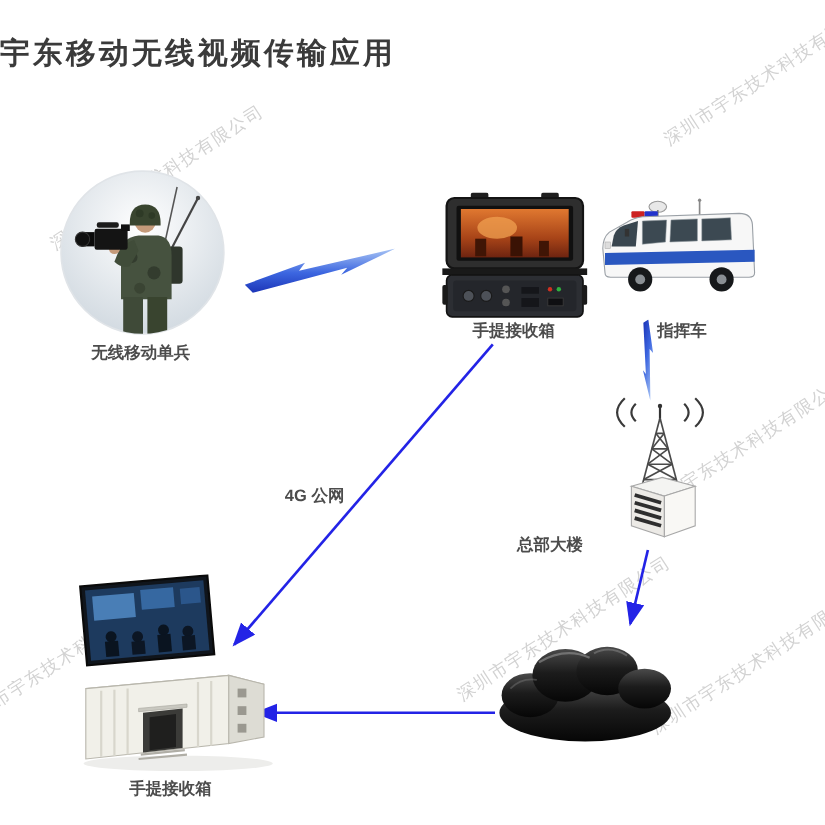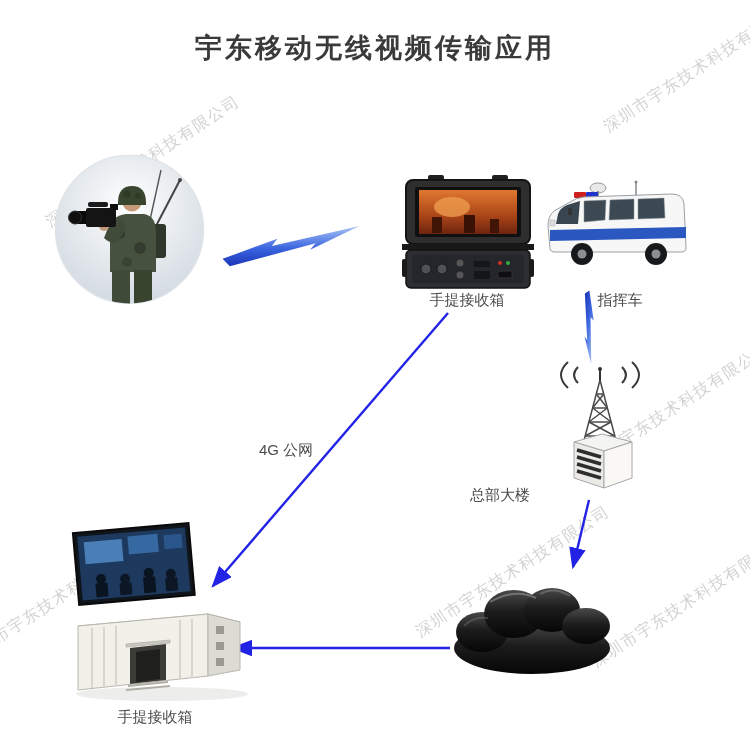--- a/index.html
+++ b/index.html
@@ -1,24 +1,24 @@
 <!DOCTYPE html>
 <html><head>
 <meta charset="utf-8">
 <style>
   html,body{margin:0;padding:0;background:#fff;}
   .canvas{position:relative;width:750px;height:750px;background:#ffffff;overflow:hidden;
           font-family:"Liberation Sans","DejaVu Sans",sans-serif;}
-  .title{position:absolute;top:30px;left:0;width:750px;text-align:center;
+  .title{position:absolute;top:30px;left:0;width:750px;text-align:left;
          font-size:27px;font-weight:bold;letter-spacing:3px;color:#3a3a3a;z-index:4;}
   .watermark{position:absolute;color:#d2d2d2;font-size:16px;letter-spacing:1.5px;
              white-space:nowrap;transform:rotate(-33deg);transform-origin:left top;
              z-index:0;user-select:none;}
   .node{position:absolute;z-index:2;}
-  .lbl{position:absolute;font-size:15px;color:#4c4c4c;text-align:center;z-index:5;}
+  .lbl{position:absolute;font-size:15px;color:#4c4c4c;text-align:center;z-index:5;font-weight:bold;}
   .arrows{position:absolute;left:0;top:0;z-index:1;pointer-events:none;}
   .bolt{position:absolute;z-index:3;}
   .bolt-v{transform:rotate(102deg);}
 </style>
 </head>
 <body>
 
 <div class="canvas">
 
   <span class="watermark" style="left:600px;top:120px">深圳市宇东技术科技有限公司</span>
@@ -71,20 +71,21 @@
         <path d="M70,66 Q60,70 56,76 L52,86 Q58,92 66,90 L74,76 Z" fill="#404c39"></path>
         <circle cx="52" cy="74" r="5" fill="#c49a7a"></circle>
         <rect x="36" y="50" width="20" height="5" rx="2" fill="#1b1b1b"></rect>
         <rect x="34" y="56" width="30" height="19" rx="2" fill="#141414"></rect>
         <rect x="22" y="59" width="12" height="13" fill="#0a0a0a"></rect>
         <circle cx="23" cy="65.5" r="6.5" fill="#101010" stroke="#333" stroke-width="1"></circle>
         <rect x="58" y="52" width="8" height="6" fill="#101010"></rect>
       </g>
     </svg>
   </div>
+  <div class="lbl" style="left:63px;top:311px;width:130px">无线移动单兵</div>
 
   <div class="bolt" style="left:220px;top:226px;width:142px;height:42px">
     <svg width="142" height="42" viewBox="0 0 150 46">
       <defs>
           <linearGradient id="bg1" x1="0" y1="0" x2="0" y2="1">
         <stop offset="0%" stop-color="#a8c4f4"></stop>
             <stop offset="55%" stop-color="#3c66e0"></stop>
             <stop offset="100%" stop-color="#1c35b8"></stop>
       </linearGradient>
         </defs>

